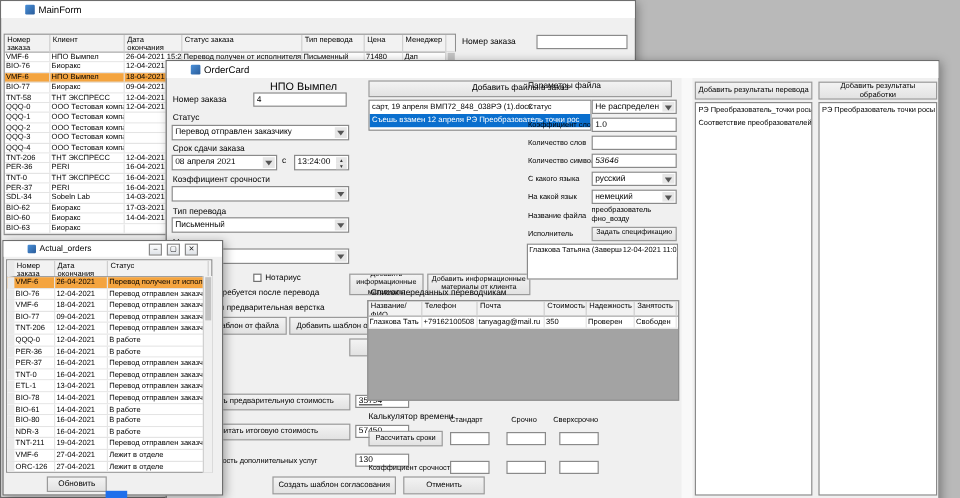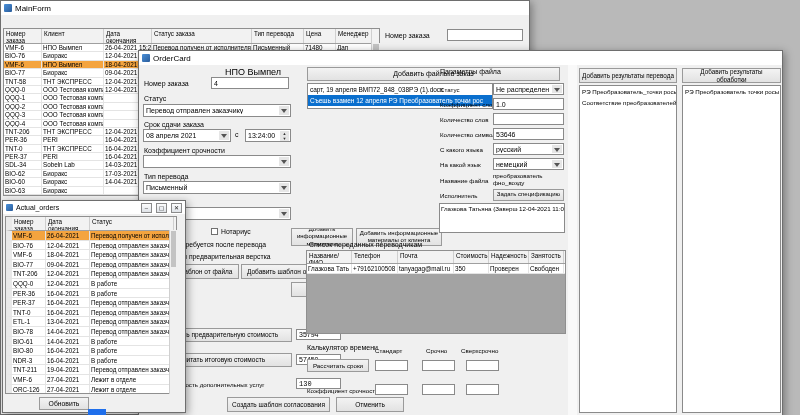--- a/index.html
+++ b/index.html
@@ -5,21 +5,21 @@
   * { margin:0; padding:0; box-sizing:border-box; }
   html,body { width:800px; height:415px; }
   body { position:relative; overflow:hidden; background:#b9b9b9; color:#000;
          font-family:"Liberation Sans", sans-serif; }
 
   .win { position:absolute; background:#f0f0f0; border:1px solid #6e6e6e;
          box-shadow:2px 2px 8px rgba(0,0,0,.35); }
   .win > * { position:absolute; }
 
   .titlebar { left:0; top:0; right:0; height:14px; background:#fff;
-              display:flex; align-items:center; gap:3px; padding:0 3px; }
+              display:flex; align-items:center; gap:3px; padding:0 20px; }
   .app-icon { width:8px; height:8px; border-radius:1px;
               background:linear-gradient(135deg,#4a90d9,#2a5c9a); flex:0 0 auto; }
   .title-text { font-size:8px; white-space:nowrap; }
   .winbtn { width:11px; height:10px; border:1px solid #8a8a8a; margin-left:1px;
             background:linear-gradient(#fdfdfd,#dfe3e8); font-size:6px; line-height:8px;
             text-align:center; color:#222; flex:0 0 auto; }
   .winbtn.min::after { content:"–"; } .winbtn.max::after { content:"▢"; } .winbtn.close::after { content:"✕"; }
 
   .menubar { left:0; top:14px; right:0; height:13px; background:#f0f0f0;
              border-bottom:1px solid #dcdcdc; display:flex; align-items:center; }
@@ -369,21 +369,21 @@
   <div class="btn" style="left:152px;top:231px;width:62px;height:15px;font-size:6px;">Добавить глоссарии</div>
   <div class="btn" style="left:217px;top:231px;width:86px;height:15px;font-size:6px;">Добавить глоссарии от клиента</div>
 
   <div class="btn" style="left:3px;top:277px;width:150px;height:14px;font-size:6.5px;">Рассчитать предварительную стоимость</div>
   <input class="tbox" style="left: 157px; top: 278px; width: 45px; height: 11px; text-decoration: underline;" value="35794">
 
   <div class="btn" style="left:3px;top:302px;width:150px;height:14px;font-size:6.5px;">Рассчитать итоговую стоимость</div>
   <input class="tbox" style="left: 157px; top: 303px; width: 45px; height: 11px;" value="57450">
 
   <span class="lbl tiny" style="left:28px;top:330px;">Стоимость дополнительных услуг</span>
-  <input class="tbox" style="left: 157px; top: 327px; width: 45px; height: 11px; font-family: Liberation Mono, monospace;" value="130">
+  <input class="tbox" style="left: 157px; top: 327px; width: 45px; height: 11px;" value="130">
 
   <div class="btn" style="left:88px;top:346px;width:103px;height:15px;font-size:6.5px;">Создать шаблон согласования</div>
   <div class="btn" style="left:197px;top:346px;width:68px;height:15px;font-size:6.5px;">Отменить</div>
 
   <div class="btn" style="left:168px;top:16px;width:253px;height:14px;">Добавить файлы в заказ</div>
   <div class="listbox" style="left:168px;top:32px;width:186px;height:26px;">
       <div class="litem">сарт, 19 апреля ВМП72_848_038РЭ (1).docx</div>
       <div class="litem selected">Съешь взамен 12 апреля РЭ Преобразователь точки рос</div>
     </div>
 
@@ -395,21 +395,21 @@
     <span class="dd"></span>
   </div>
 
   <span class="lbl tiny" style="left:301px;top:50px;max-width:52px;overflow:hidden;">Коэффициент сложности</span>
   <input class="tbox" style="left: 354px; top: 47px; width: 71px; height: 12px;" value="1.0">
 
   <span class="lbl tiny" style="left:301px;top:65px;">Количество слов</span>
   <input class="tbox" style="left: 354px; top: 62px; width: 71px; height: 12px;" value="">
 
   <span class="lbl tiny" style="left:301px;top:80px;">Количество символов</span>
-  <input class="tbox" style="left: 354px; top: 77px; width: 71px; height: 12px;" value="53646">
+  <input class="tbox" style="left: 354px; top: 77px; width: 71px; height: 12px; font-style: italic;" value="53646">
 
   <span class="lbl tiny" style="left:301px;top:95px;">С какого языка</span>
   <div class="combo" style="left:354px;top:92px;width:71px;height:12px;">
     <span class="val">русский</span>
     <span class="dd"></span>
   </div>
 
   <span class="lbl tiny" style="left:301px;top:110px;">На какой язык</span>
   <div class="combo" style="left:354px;top:107px;width:71px;height:12px;">
     <span class="val">немецкий</span>

